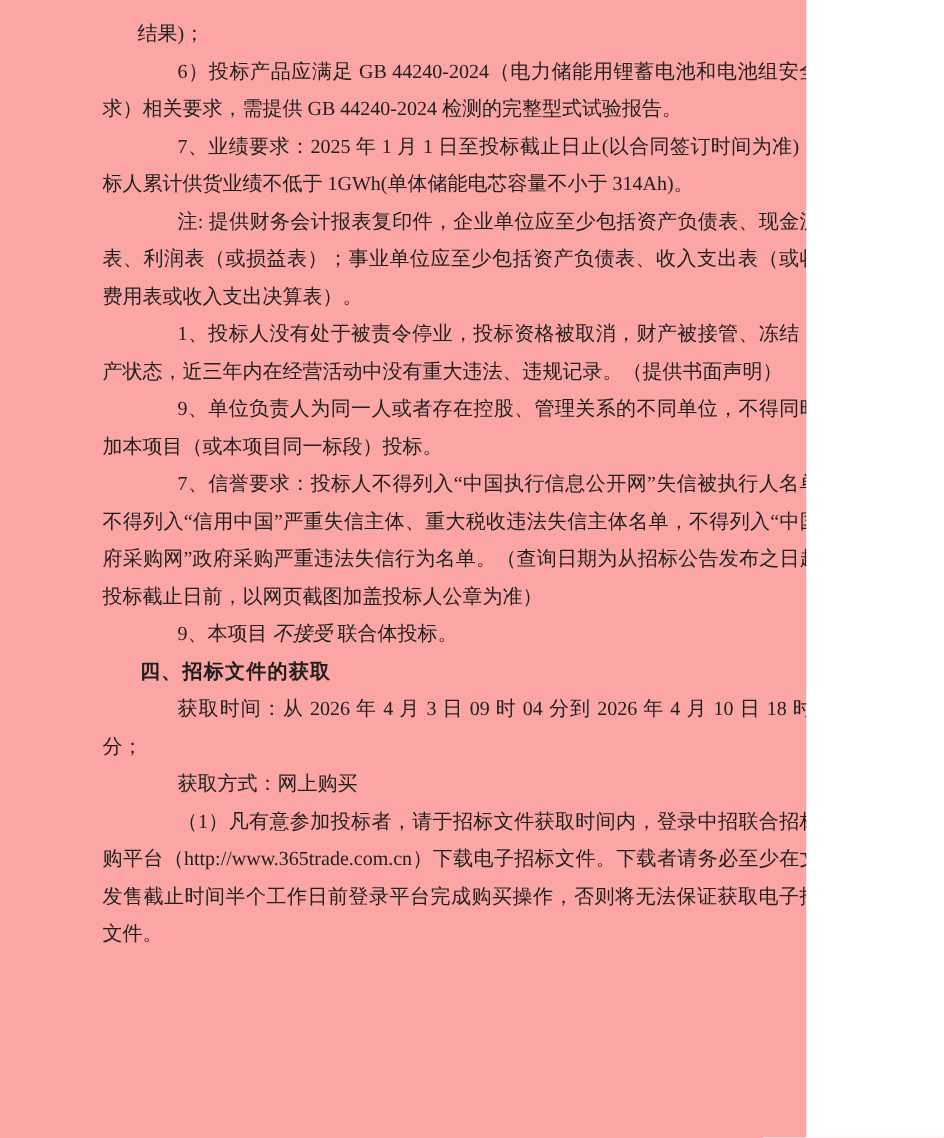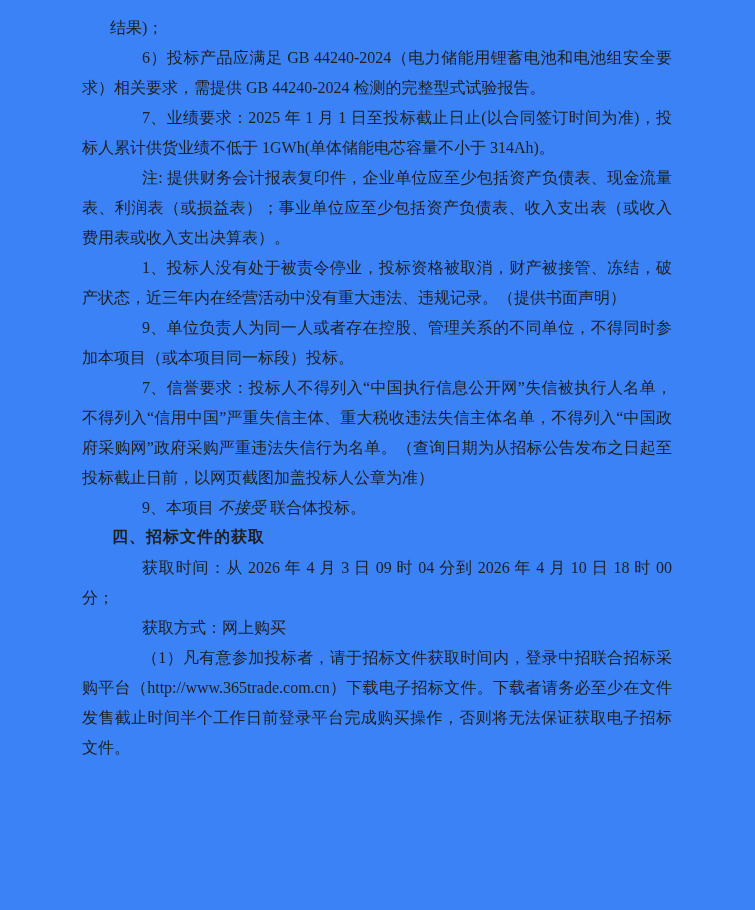--- a/index.html
+++ b/index.html
@@ -2,23 +2,23 @@
 <html><head>
 <meta charset="utf-8">
 <style>
   html, body {
     margin: 0;
     padding: 0;
     background: #ffffff;
   }
   .page {
     position: relative;
-    width: 755px;
+    width: 645px;
     height: 910px;
-    background: #3b82f6;
+    background: #fca5a5;
     overflow: hidden;
   }
   .doc {
     position: absolute;
     left: 82px;
     top: 13px;
     width: 590px;
     font-family: "Liberation Serif", "DejaVu Serif", serif;
     font-size: 16px;
     line-height: 30px;
@@ -34,21 +34,21 @@
     text-indent: 28px;
   }
   
   .para {
     text-indent: 60px;
   }
   
   .heading {
     text-indent: 30px;
     font-weight: bold;
-    font-family: Liberation Mono, monospace;
+    font-family: Liberation Serif, serif;
     letter-spacing: 1px;
   }
   .em-bi {
     font-weight: normal;
     font-style: italic;
   }
 </style>
 </head>
 <body>
 

